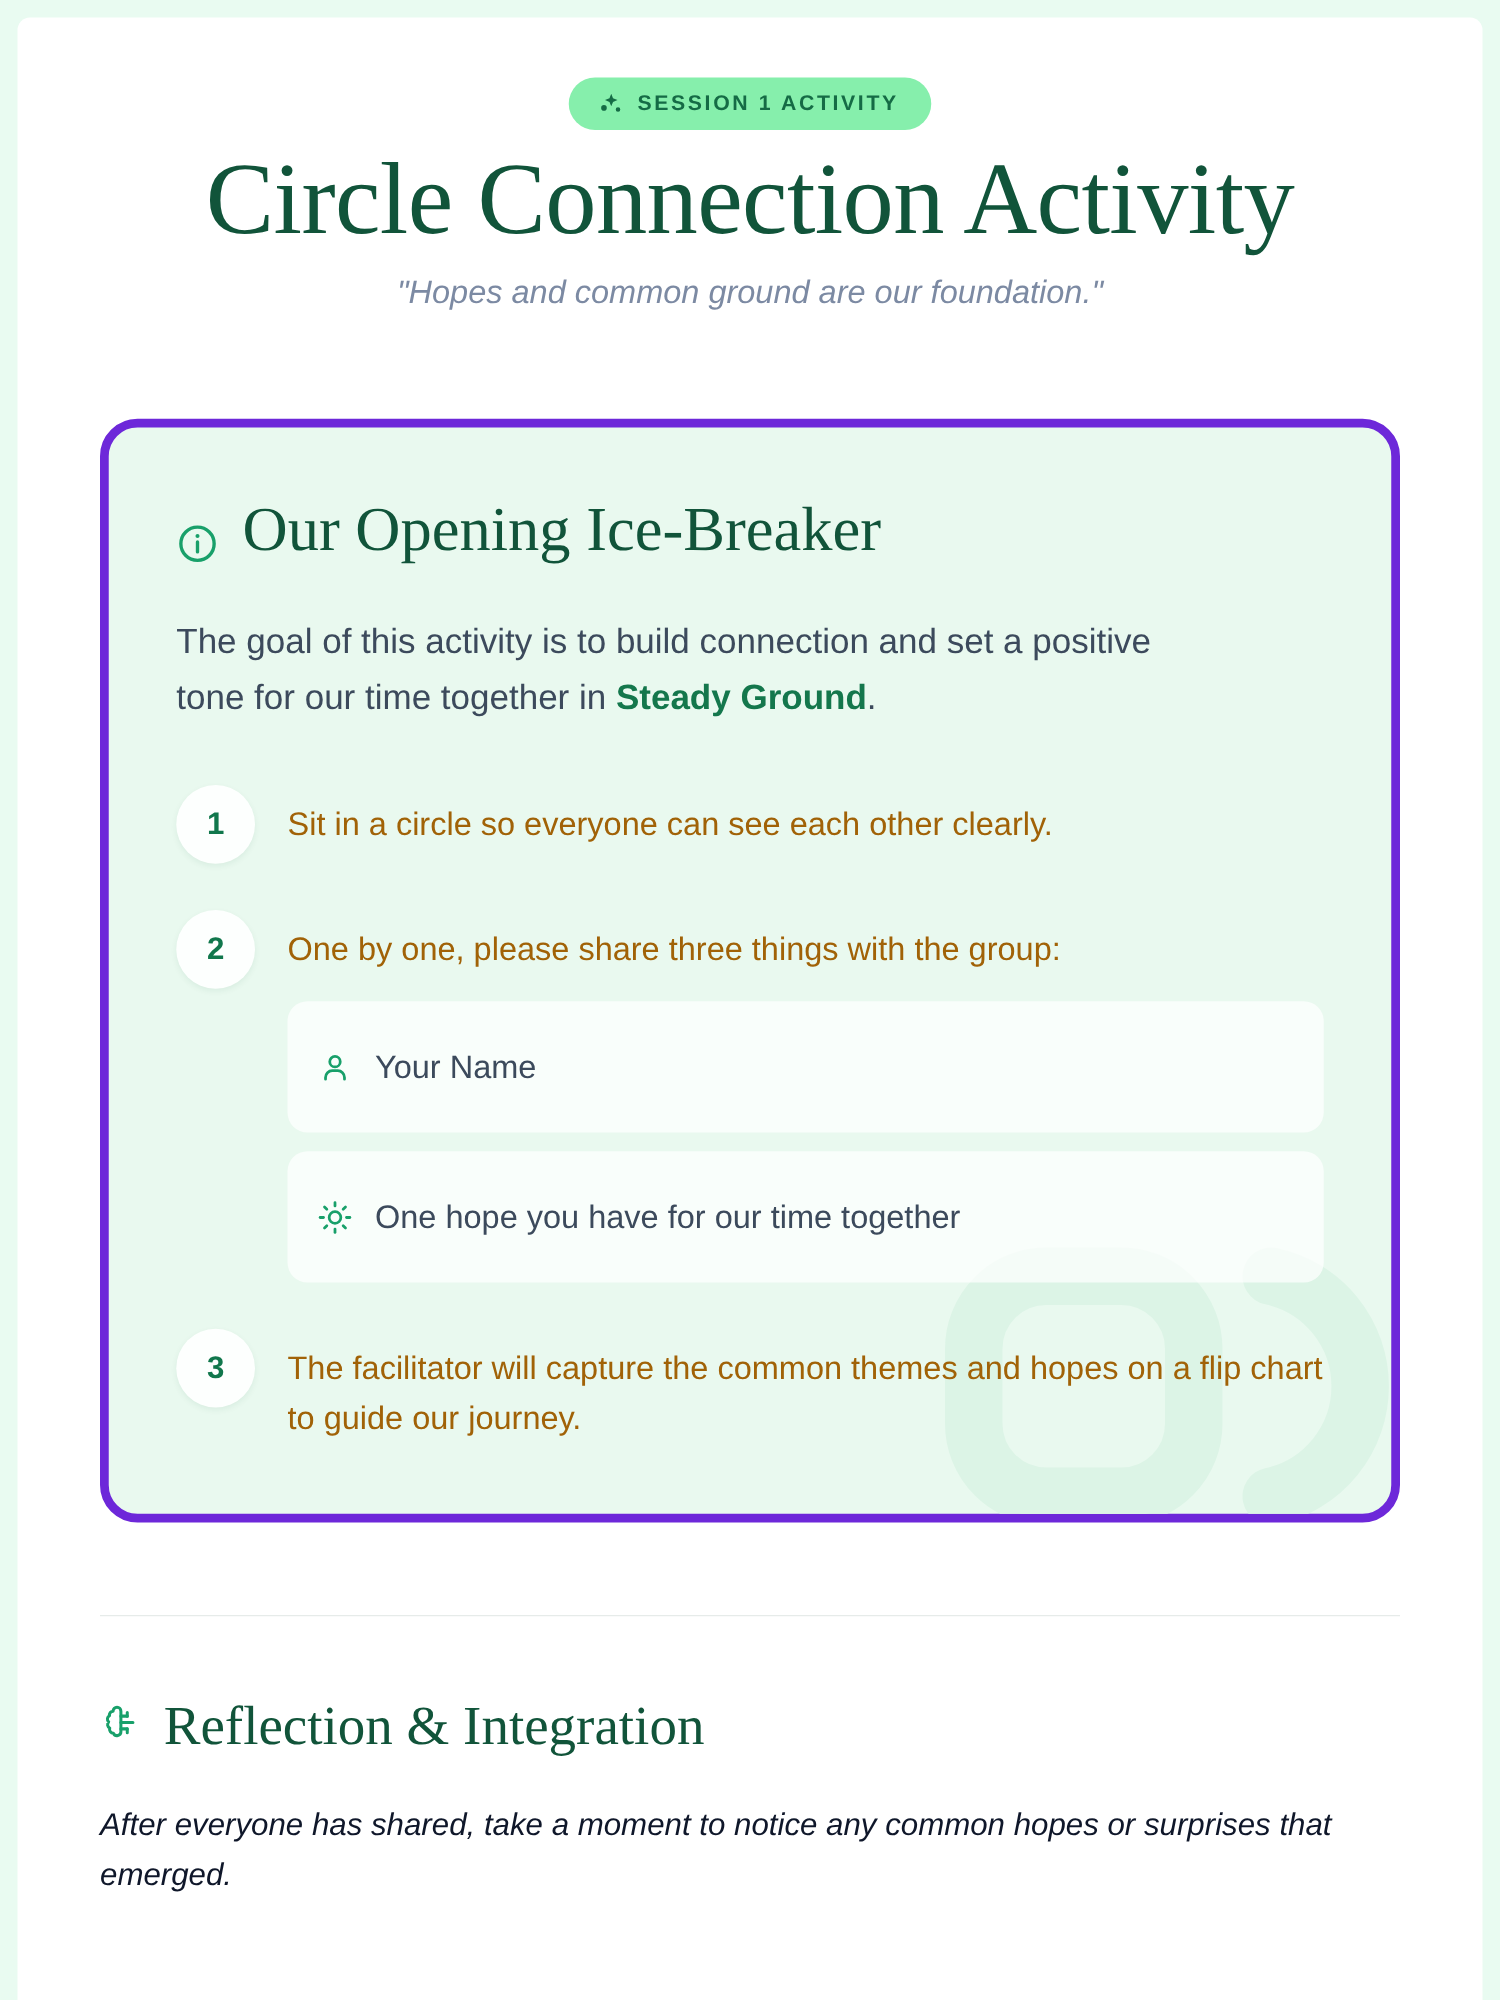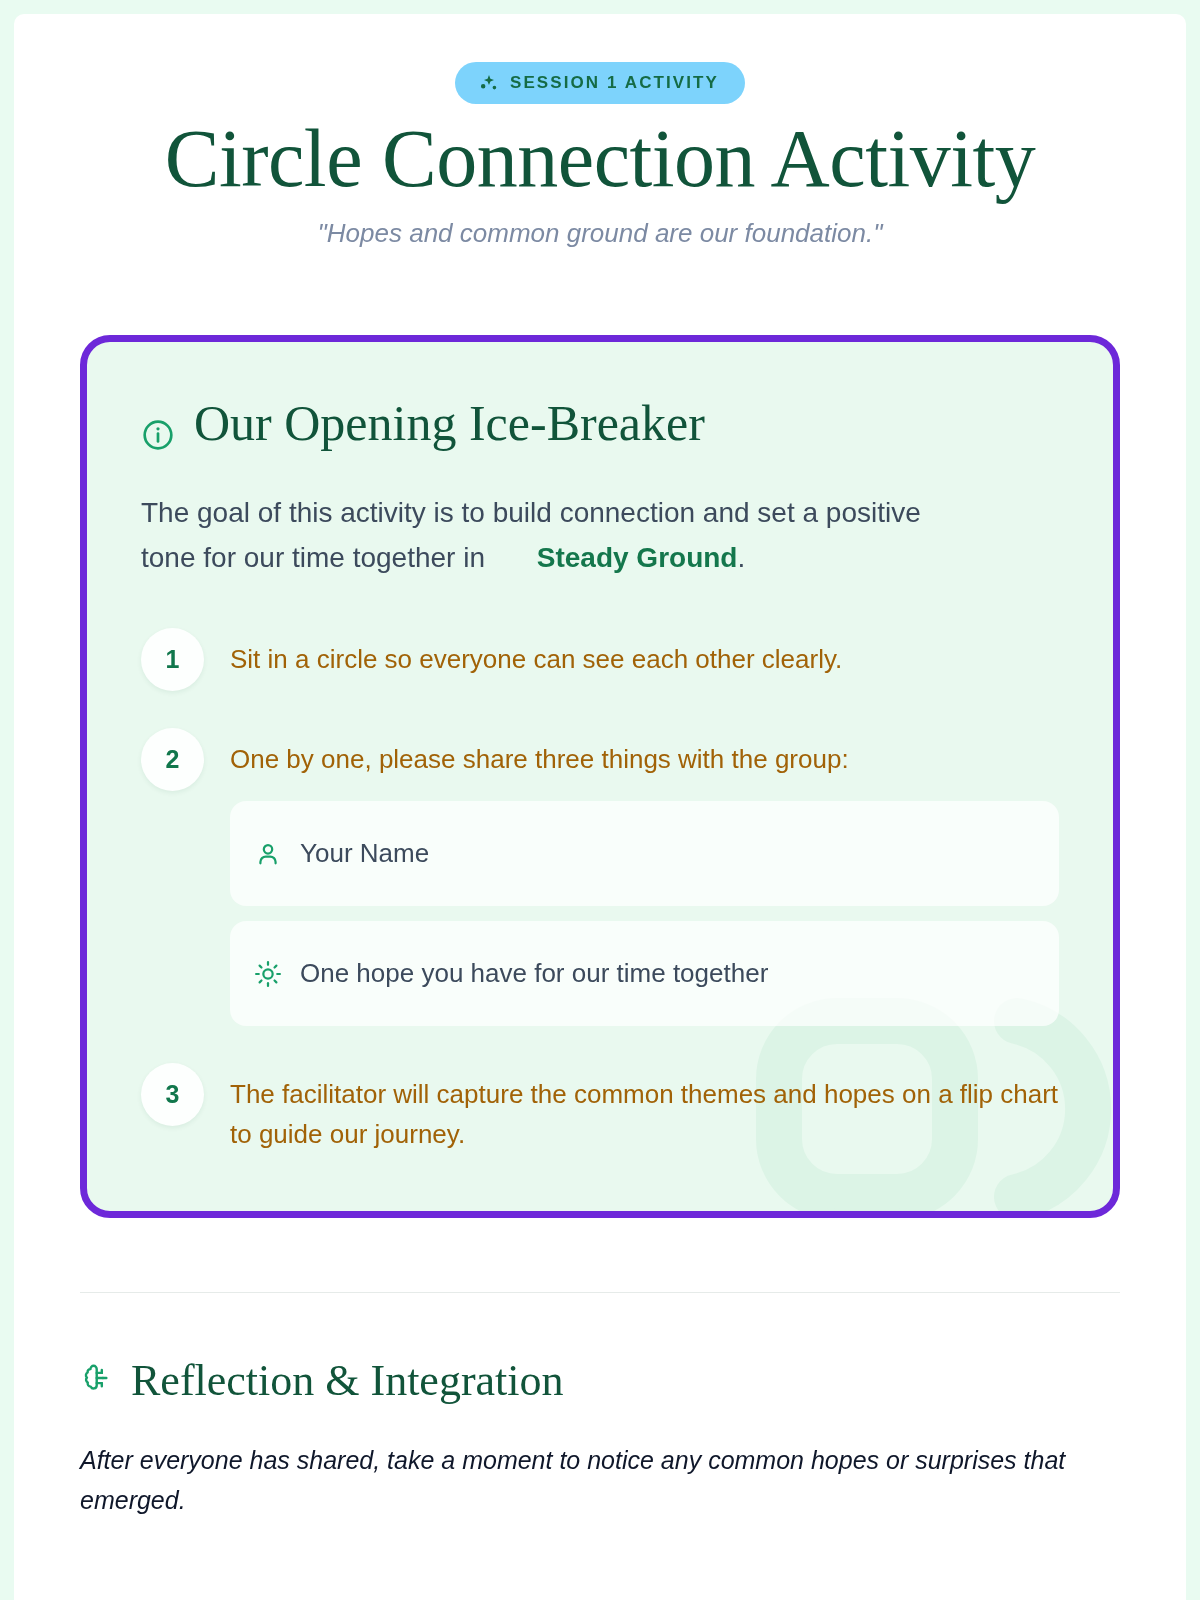--- a/index.html
+++ b/index.html
@@ -30,21 +30,21 @@
     padding: 48px 66px 0 66px;
   }
 
   
   .header { text-align: center; }
 
   .badge {
     display: inline-flex;
     align-items: center;
     gap: 11px;
-    background: #7dd3fc;
+    background: #86efac;
     color: #15past;
     color: #156b45;
     border-radius: 999px;
     padding: 11px 26px 11px 24px;
     font-size: 17px;
     font-weight: bold;
     letter-spacing: 2.1px;
     text-transform: uppercase;
   }
   .badge-icon { display: block; width: 20px; height: 20px; }
@@ -100,21 +100,21 @@
   }
   .info-icon { display: block; width: 34px; height: 34px; flex: none; }
 
   .card-lead {
     margin-top: 38px;
     font-size: 28px;
     line-height: 1.62;
     color: #3c4a5c;
     max-width: 830px;
   }
-  .card-lead b { color: #14774c; font-weight: bold; margin-left: 44px; }
+  .card-lead b { color: #14774c; font-weight: bold; }
 
   
   .steps { margin-top: 46px; }
 
   .step {
     display: flex;
     align-items: flex-start;
     gap: 26px;
     margin-bottom: 36px;
   }

